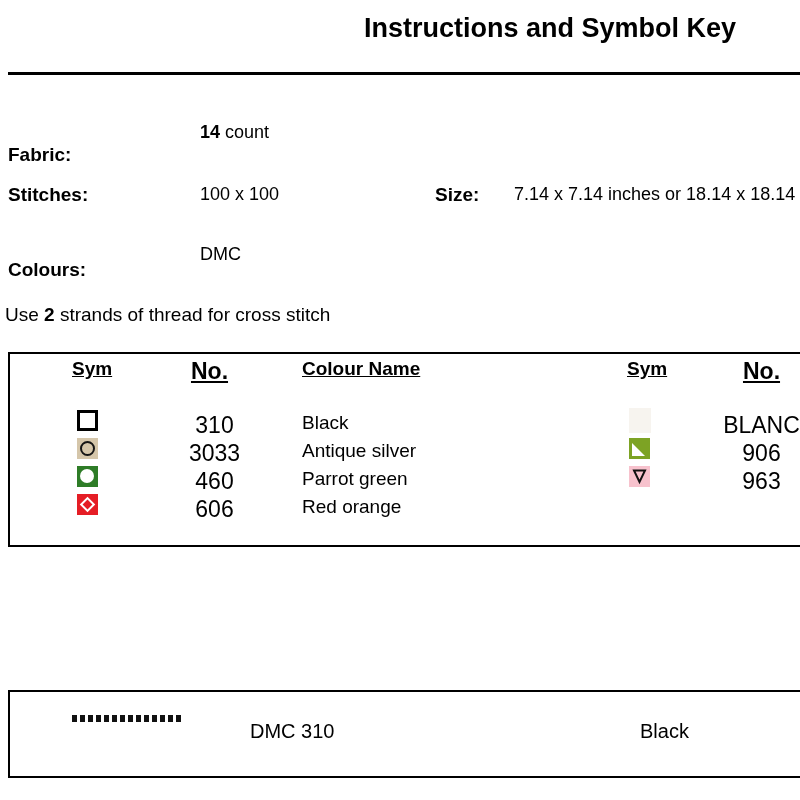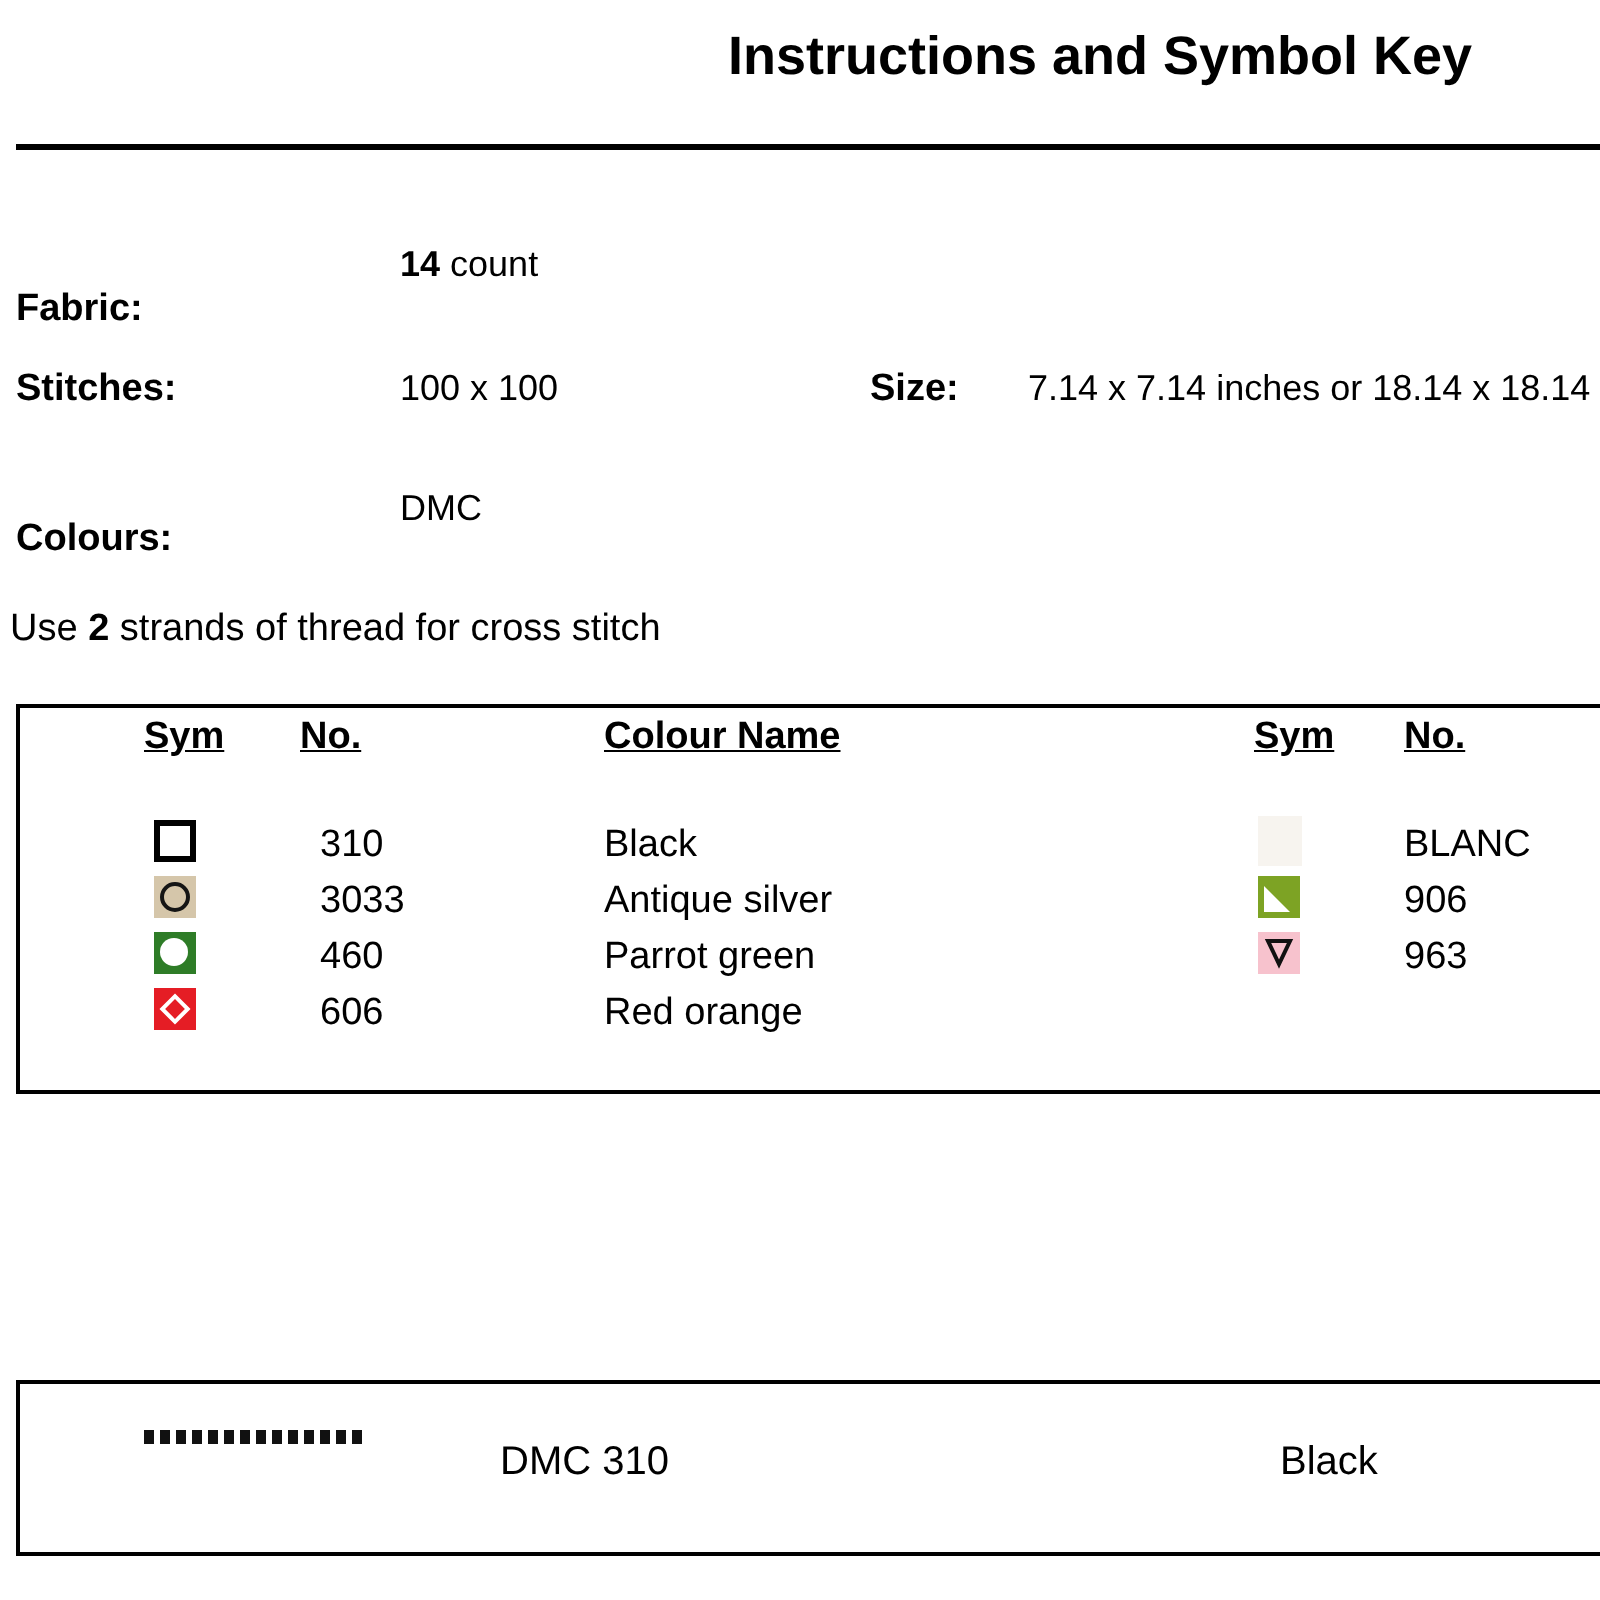--- a/index.html
+++ b/index.html
@@ -7,21 +7,21 @@
         font-family:"Liberation Sans","DejaVu Sans",sans-serif;color:#000;}
   .abs{position:absolute;white-space:nowrap;}
   .title{font-size:27px;font-weight:bold;letter-spacing:0;}
   .rule{position:absolute;background:#000;}
   .lbl{font-size:19px;font-weight:bold;}
   .val{font-size:18px;}
   .b{font-weight:bold;}
   .note{font-size:19px;}
   .tbl{position:absolute;border:2px solid #000;border-right:none;background:#fff;}
   .hdr{font-size:19px;font-weight:bold;text-decoration:underline;position:absolute;white-space:nowrap;}
-  .num{position:absolute;font-size:19px;text-align:left;white-space:nowrap;}
+  .num{position:absolute;font-size:23px;text-align:center;white-space:nowrap;}
   .name{position:absolute;font-size:19px;white-space:nowrap;}
   .sym{position:absolute;width:21px;height:21px;}
   .sym-openSquare{border:3px solid #000;width:15px;height:15px;background:#fff;}
   .circle-outline{position:absolute;left:3px;top:3px;width:11px;height:11px;border:2px solid #151515;border-radius:50%;}
   .circle-fill{position:absolute;left:3px;top:3px;width:14px;height:14px;background:#fff;border-radius:50%;}
   .diamond-outline{position:absolute;left:5px;top:5px;width:7px;height:7px;border:2px solid #fff;transform:rotate(45deg);}
   .tri-ll{position:absolute;left:3px;bottom:3px;width:13px;height:13px;background:#fff;
           clip-path:polygon(0 0,0 100%,100% 100%);}
   .dots{position:absolute;background:repeating-linear-gradient(90deg,#111 0 5px,transparent 5px 8px);}
   .bsText{position:absolute;font-size:20px;white-space:nowrap;}

